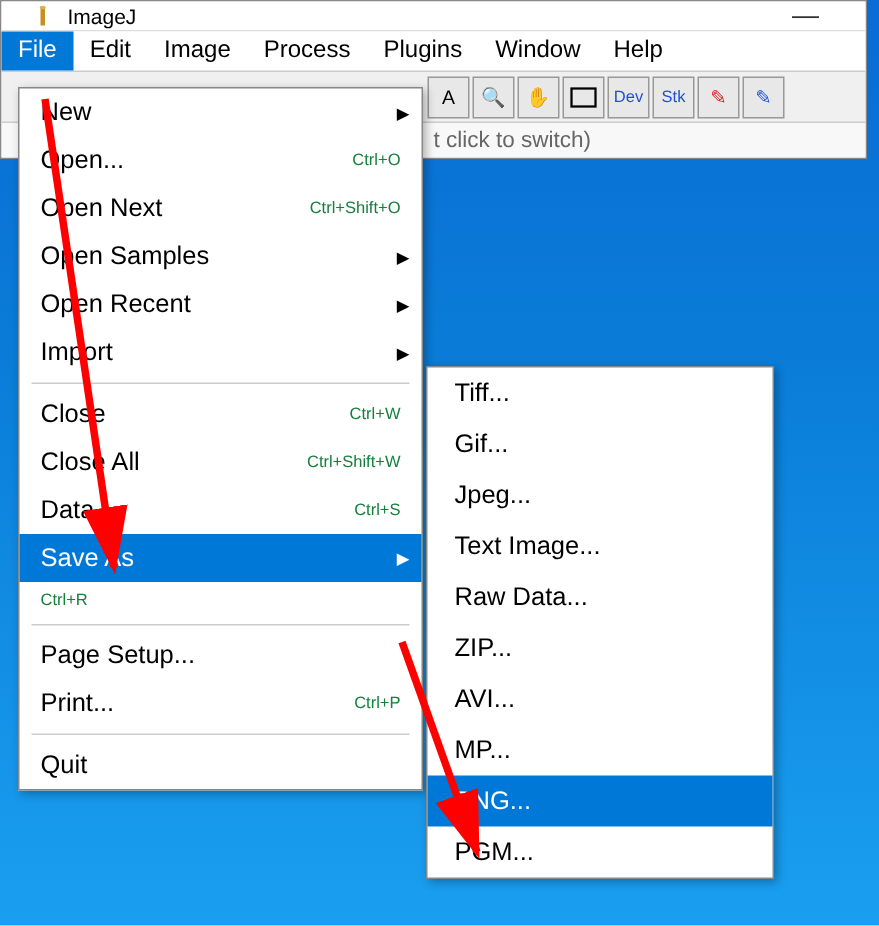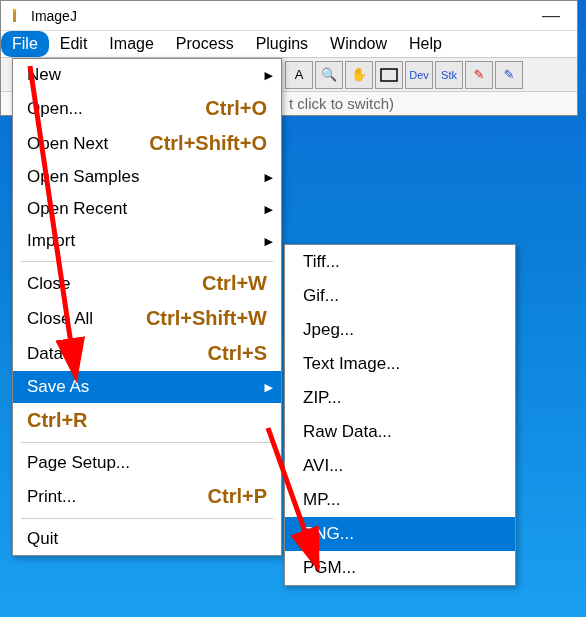--- a/index.html
+++ b/index.html
@@ -1,34 +1,34 @@
 <!DOCTYPE html>
 <html><head>
 <meta charset="utf-8">
 <style>
 * { margin: 0; padding: 0; box-sizing: border-box; font-family: Arial, sans-serif; }
 body { width: 586px; height: 617px; background: linear-gradient(180deg, #0a6bd4 0%, #0a7dd8 40%, #1a9ff0 100%); overflow: hidden; position: relative; }
 .window { position: absolute; top: 0; left: 0; right: 8px; background: #fff; border: 1px solid #888; }
-.titlebar { height: 30px; display: flex; align-items: center; padding: 0 6px; background: #fff; border-bottom: 1px solid #ddd; }
+.titlebar { height: 20px; display: flex; align-items: center; padding: 0 20px; background: #fff; border-bottom: 1px solid #ddd; }
 .titlebar-icon { width: 16px; height: 16px; margin-right: 8px; }
 .titlebar-title { font-size: 14px; flex: 1; }
 .titlebar-min { width: 40px; text-align: center; font-size: 18px; color: #333; }
 .menubar { display: flex; background: #fff; border-bottom: 1px solid #ccc; }
 .menubar-item { padding: 4px 11px; font-size: 16px; cursor: pointer; }
-.menubar-item.active { background: #0078d7; color: #fff; border-radius: 10px; }
+.menubar-item.active { background: #0078d7; color: #fff; }
 .toolbar { height: 34px; display: flex; align-items: center; padding-left: 284px; background: #f0f0f0; border-bottom: 1px solid #ccc; }
 .tool-btn { width: 28px; height: 28px; border: 1px solid #999; background: #e8e8e8; margin-right: 2px; display: flex; align-items: center; justify-content: center; font-size: 13px; }
 .tool-btn.rect { width: 28px; }
 .status-line { padding: 3px 28px 3px 288px; font-size: 15px; color: #666; background: #f8f8f8; }
 
 .dropdown { position: absolute; top: 58px; left: 12px; width: 270px; background: #fff; border: 1px solid #888; box-shadow: 2px 2px 6px rgba(0,0,0,0.3); }
 .menu-item { display: flex; align-items: center; padding: 6px 14px; font-size: 17px; cursor: pointer; position: relative; }
 .menu-item.highlight { background: #0078d7; color: #fff; }
 .menu-label { flex: 1; }
-.menu-shortcut { font-size: 20px; color: #a16207; font-weight: bold; }
+.menu-shortcut { font-size: 11px; color: #15803d; }
 .menu-arrow { position: absolute; right: 8px; font-size: 11px; color: #000; }
 .menu-item.highlight .menu-arrow { color: #fff; }
 .menu-sep { height: 1px; background: #ccc; margin: 4px 8px; }
 
 .submenu { position: absolute; top: 244px; left: 284px; width: 232px; background: #fff; border: 1px solid #888; box-shadow: 2px 2px 6px rgba(0,0,0,0.3); }
 .sub-item { padding: 7px 18px; font-size: 17px; cursor: pointer; }
 .sub-item.highlight { background: #0078d7; color: #fff; }
 
 .arrow-svg { position: absolute; pointer-events: none; }
 </style>
@@ -132,22 +132,22 @@
   <div class="menu-item">
       <span class="menu-label">Quit</span>
     </div>
 </div>
 
 <div class="submenu">
   <div class="sub-item">Tiff...</div>
   <div class="sub-item">Gif...</div>
   <div class="sub-item">Jpeg...</div>
   <div class="sub-item">Text Image...</div>
+  <div class="sub-item">Raw Data...</div>
   <div class="sub-item">ZIP...</div>
-  <div class="sub-item">Raw Data...</div>
   <div class="sub-item">AVI...</div>
   <div class="sub-item">MP...</div>
   <div class="sub-item highlight">PNG...</div>
   <div class="sub-item">PGM...</div>
 </div>
 
 <svg class="arrow-svg" style="top:58px;left:18px;" width="80" height="340">
   <defs>
       <marker id="ah1" markerWidth="10" markerHeight="10" refX="8" refY="3" orient="auto">
         <path d="M0,0 L0,6 L9,3 z" fill="#ff0000"></path>

